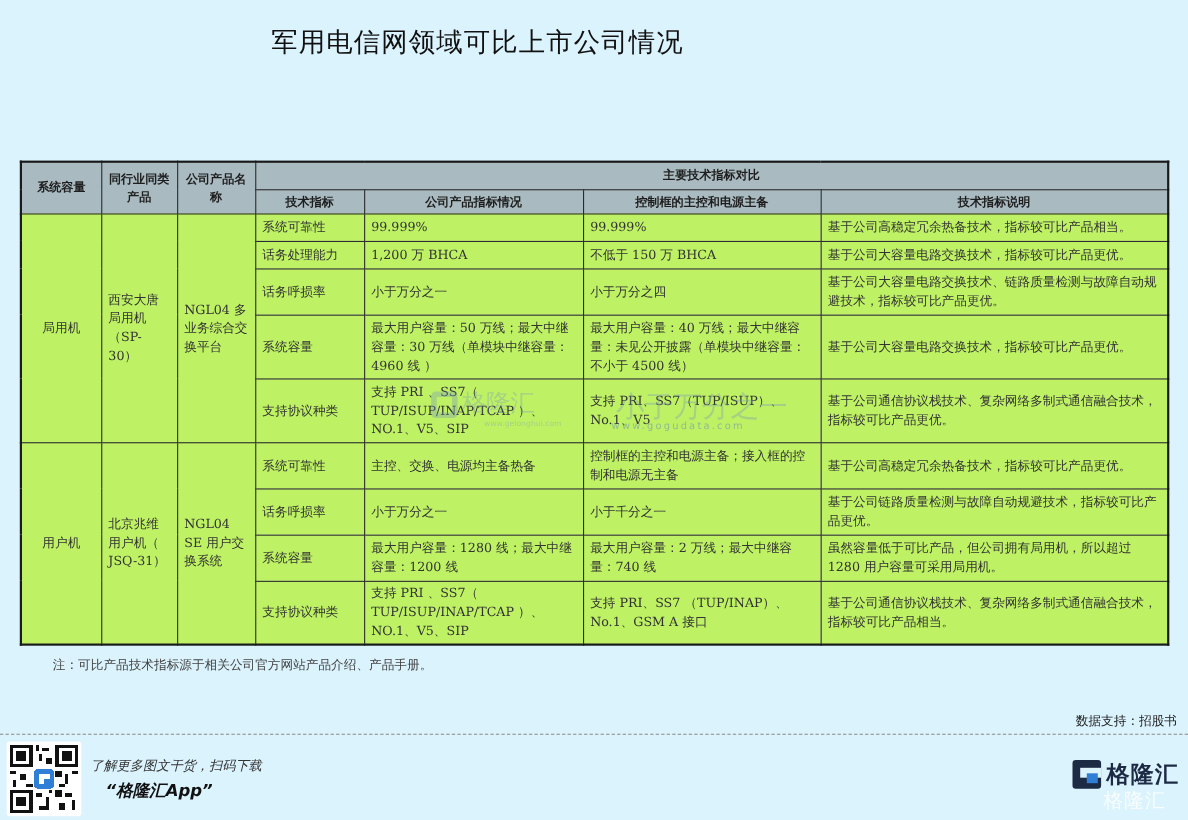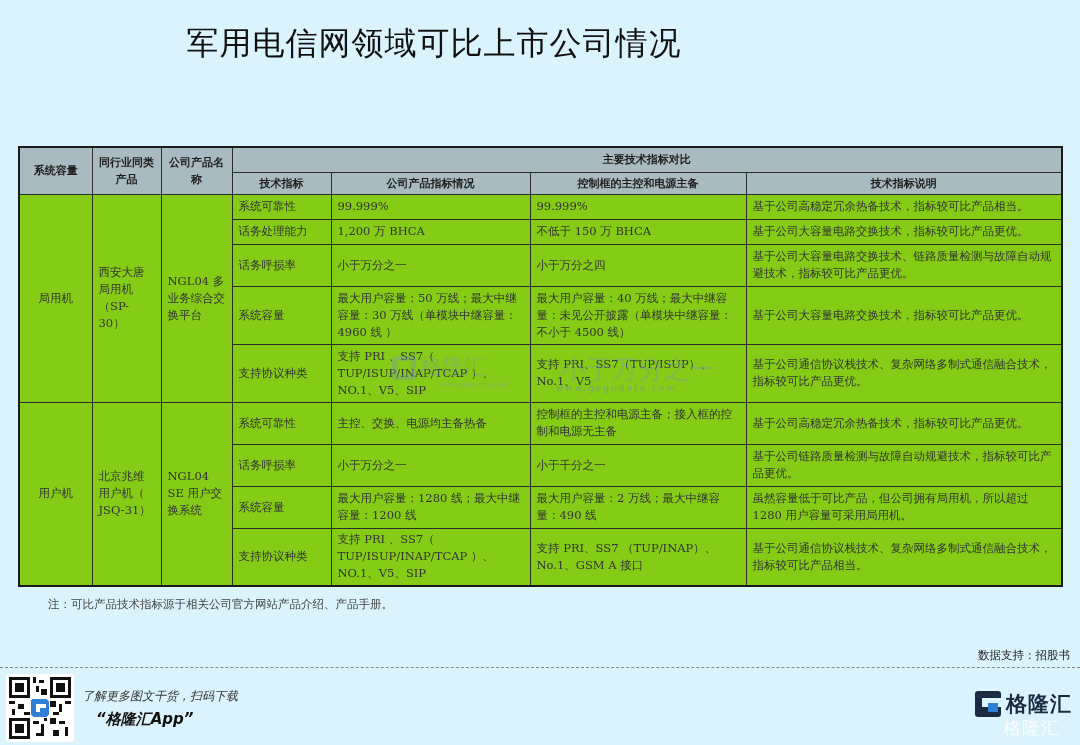--- a/index.html
+++ b/index.html
@@ -7,21 +7,21 @@
     body {
       background: #dbf3fd;
       font-family: "DejaVu Serif", "Liberation Serif", serif;
       color: #2a2a2a;
       position: relative;
     }
     .page-title {
       position: absolute; left: 0; top: 22px; width: 868px;
       text-align: center;
       font-family: "DejaVu Sans", "Liberation Sans", sans-serif;
-      font-size: 32px; font-weight: 500; letter-spacing: 1px; color: #111;
+      font-size: 24px; font-weight: 500; letter-spacing: 1px; color: #111;
     }
     table.cmp {
       position: absolute; left: 18px; top: 146px; width: 1043px;
       border-collapse: collapse;
       border: 2px solid #1a1a1a;
       font-size: 11.5px;
       table-layout: fixed;
     }
     table.cmp th, table.cmp td {
       border: 1px solid #2b2b2b;
@@ -30,21 +30,21 @@
       line-height: 17px;
     }
     table.cmp thead th {
       background: #a9bac0;
       font-family: "DejaVu Sans", "Liberation Sans", sans-serif;
       font-weight: bold; font-size: 11px; color: #1e1e1e;
       text-align: center;
     }
     table.cmp thead tr.h1 th { height: 25px; }
     table.cmp thead tr.h2 th { height: 18px; }
-    table.cmp tbody td { background: #84cc16; color: #333; }
+    table.cmp tbody td { background: #bef264; color: #333; }
     td.c-type, td.c-peer, td.c-own { text-align: left; }
     td.c-type { text-align: center; }
     td.c-metric { color: #444; }
     .note {
       position: absolute; left: 48px; top: 597px;
       font-size: 11.5px; color: #444;
     }
     .credit {
       position: absolute; right: 10px; top: 648px;
       font-family: "DejaVu Sans", "Liberation Sans", sans-serif;
@@ -177,21 +177,21 @@
     </tr>
     <tr style="height:42px">
       <td class="c-metric">话务呼损率</td>
       <td>小于万分之一</td>
       <td>小于千分之一</td>
       <td>基于公司链路质量检测与故障自动规避技术，指标较可比产品更优。</td>
     </tr>
     <tr style="height:42px">
       <td class="c-metric">系统容量</td>
       <td>最大用户容量：1280 线；最大中继容量：1200 线</td>
-      <td>最大用户容量：2 万线；最大中继容量：490 线</td>
+      <td>最大用户容量：2 万线；最大中继容量：740 线</td>
       <td>虽然容量低于可比产品，但公司拥有局用机，所以超过 1280 用户容量可采用局用机。</td>
     </tr>
     <tr style="height:58px">
       <td class="c-metric">支持协议种类</td>
       <td>支持 PRI 、SS7（ TUP/ISUP/INAP/TCAP ）、NO.1、V5、SIP</td>
       <td>支持 PRI、SS7 （TUP/INAP）、No.1、GSM A 接口</td>
       <td>基于公司通信协议栈技术、复杂网络多制式通信融合技术，指标较可比产品相当。</td>
     </tr>
   </tbody>
 </table>

